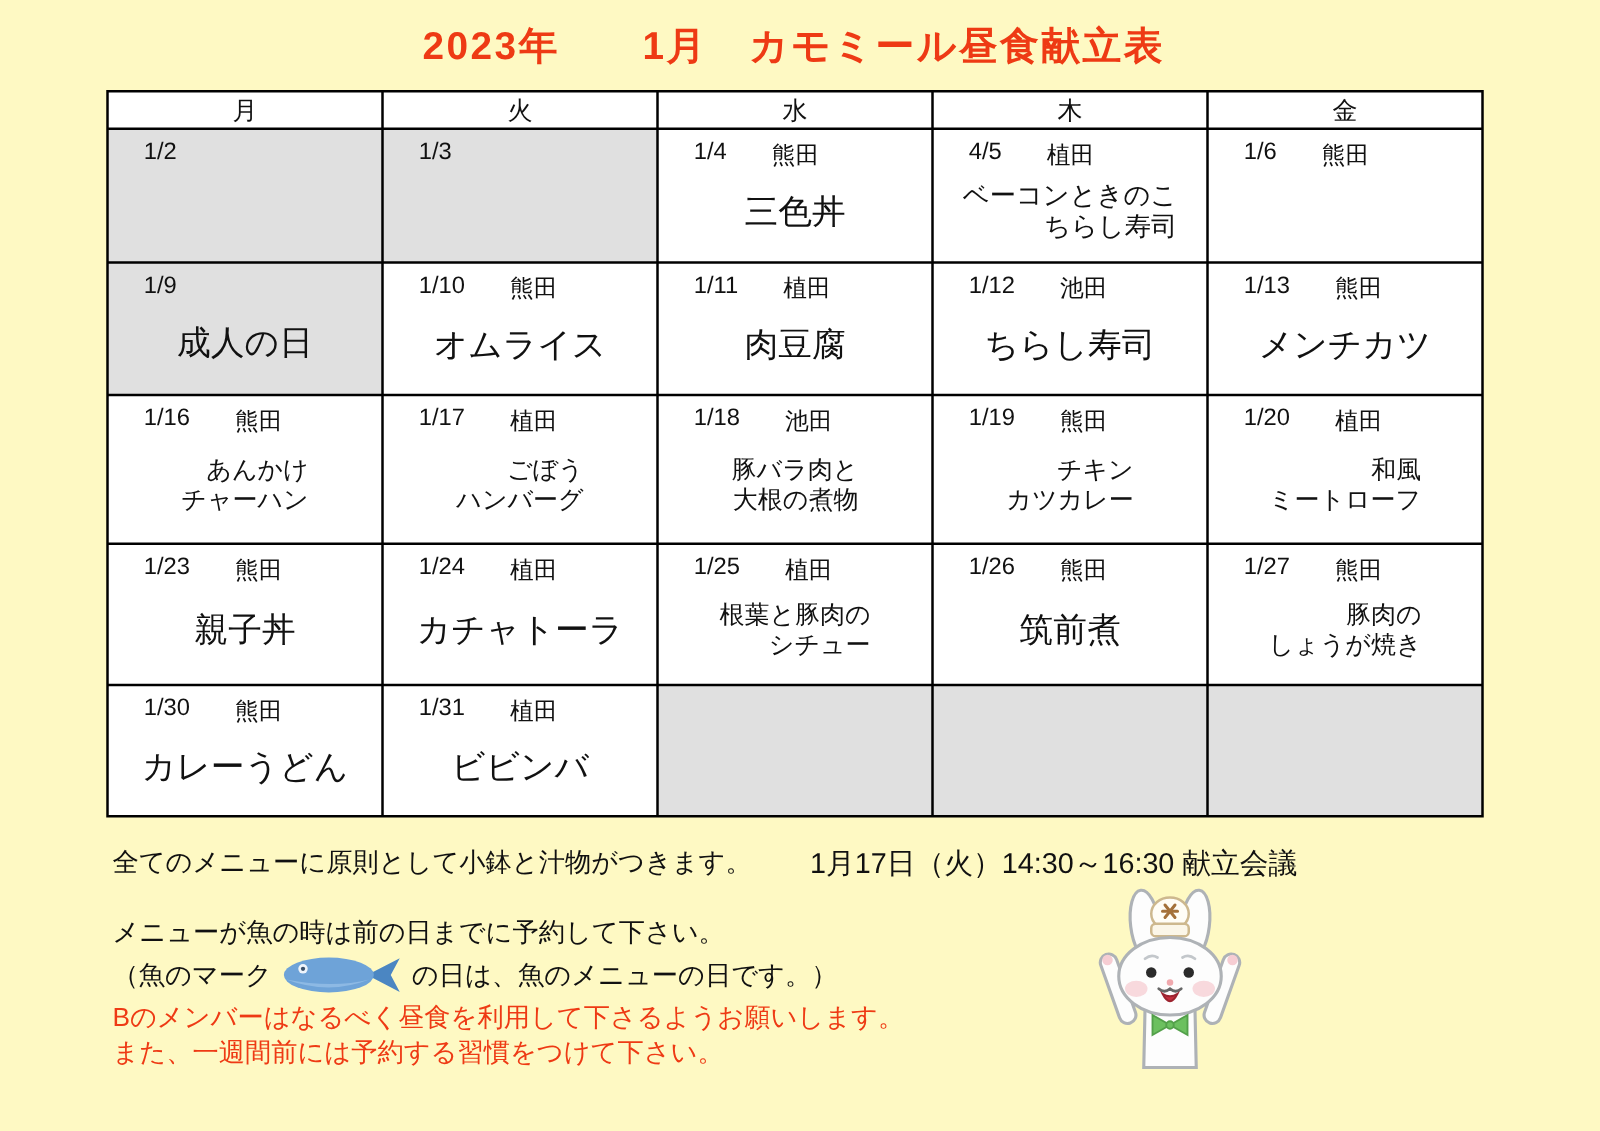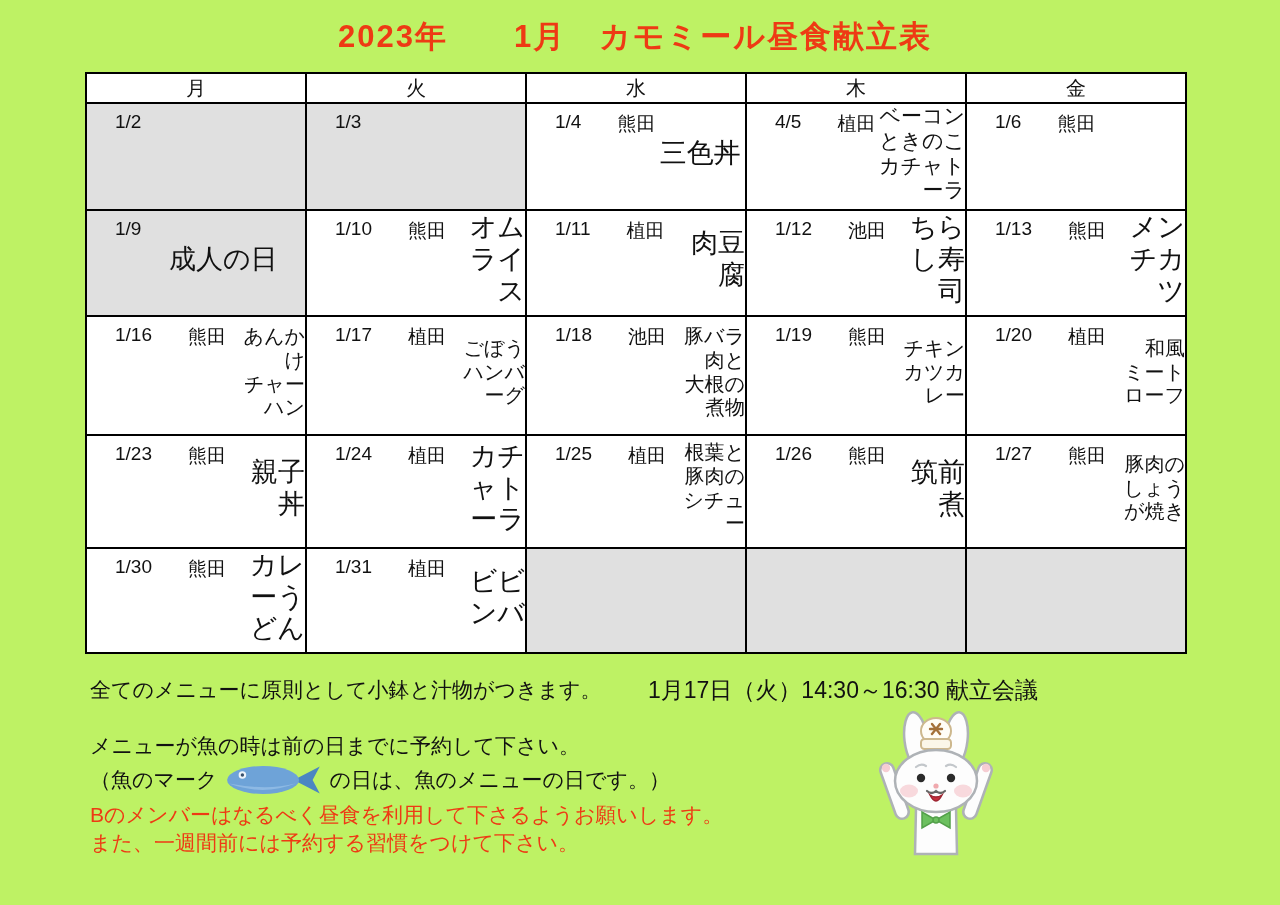--- a/index.html
+++ b/index.html
@@ -1,27 +1,27 @@
 <!DOCTYPE html>
 <html><head>
 <meta charset="utf-8">
 <style>
   html,body{margin:0;padding:0;background:#fff;}
-  .page{position:relative;width:1280px;height:905px;background:#bef264;overflow:hidden;
+  .page{position:relative;width:1280px;height:905px;background:#fef9c3;overflow:hidden;
         font-family:"Liberation Sans","DejaVu Sans",sans-serif;color:#111;}
   .title{position:absolute;left:85px;top:16px;width:1100px;text-align:center;
          font-size:31px;font-weight:bold;color:#ee3a14;letter-spacing:2px;}
   
   .cal{position:absolute;left:85px;top:72px;display:grid;
        grid-template-columns:repeat(5,218px);
        grid-template-rows:28px 105px 104px 117px 111px 103px;
        background:#000;gap:2px;padding:2px;}
   .hcell{background:#fff;display:flex;align-items:center;justify-content:center;
          font-size:20px;}
-  .cell{background:#fff;display:flex;flex-direction:row;}
+  .cell{background:#fff;display:flex;flex-direction:column;}
   .cell.gray{background:#e0e0e0;}
   .top{display:flex;padding:7px 0 0 28px;font-size:19px;gap:36px;white-space:nowrap;}
   .menu{flex:1;display:flex;align-items:center;justify-content:center;text-align:right;
         font-size:27px;line-height:1.18;white-space:pre-line;padding-bottom:6px;}
   .menu.md{font-size:20px;}
   .menu.sm{font-size:21px;}
   
   .note{position:absolute;font-weight:normal;font-size:21px;color:#111;}
   .note-side{left:90px;top:676px;}
   .meeting{position:absolute;left:648px;top:675px;font-size:23px;font-weight:normal;}
@@ -64,21 +64,21 @@
           <span>熊田</span>
         </div>
       <div class="menu">三色丼</div>
     </div>
     <div class="cell">
       <div class="top">
           <span>4/5</span>
           <span>植田</span>
         </div>
       <div class="menu sm">ベーコンときのこ
-カチャトーラ</div>
+ちらし寿司</div>
     </div>
     <div class="cell">
       <div class="top">
           <span>1/6</span>
           <span>熊田</span>
         </div>
     </div>
 
     <div class="cell gray">
       <div class="top">

